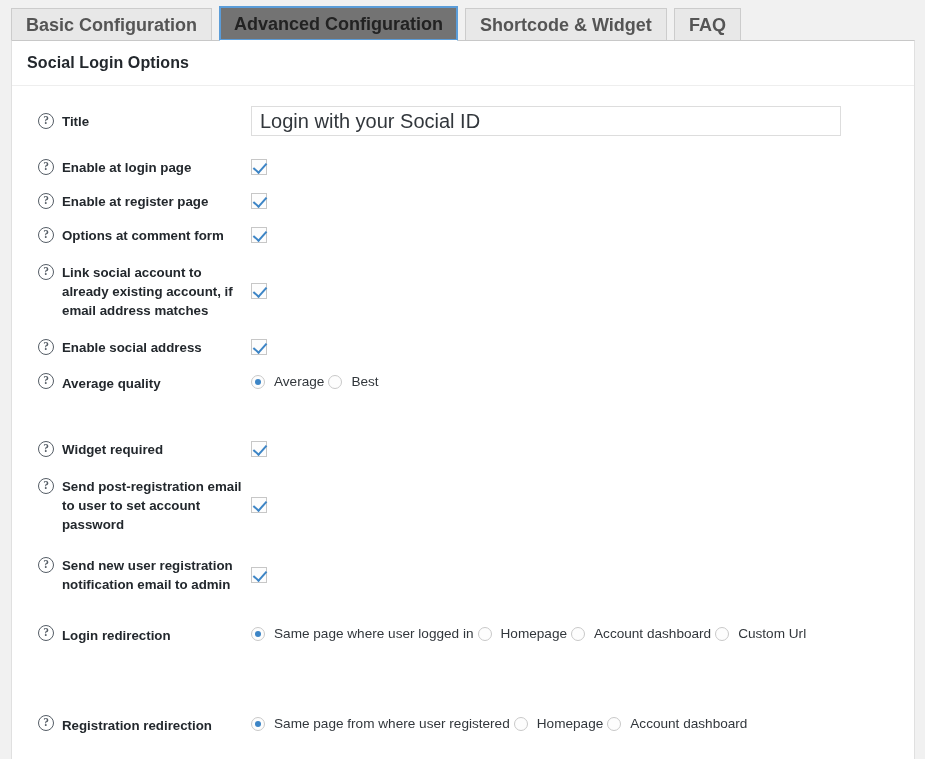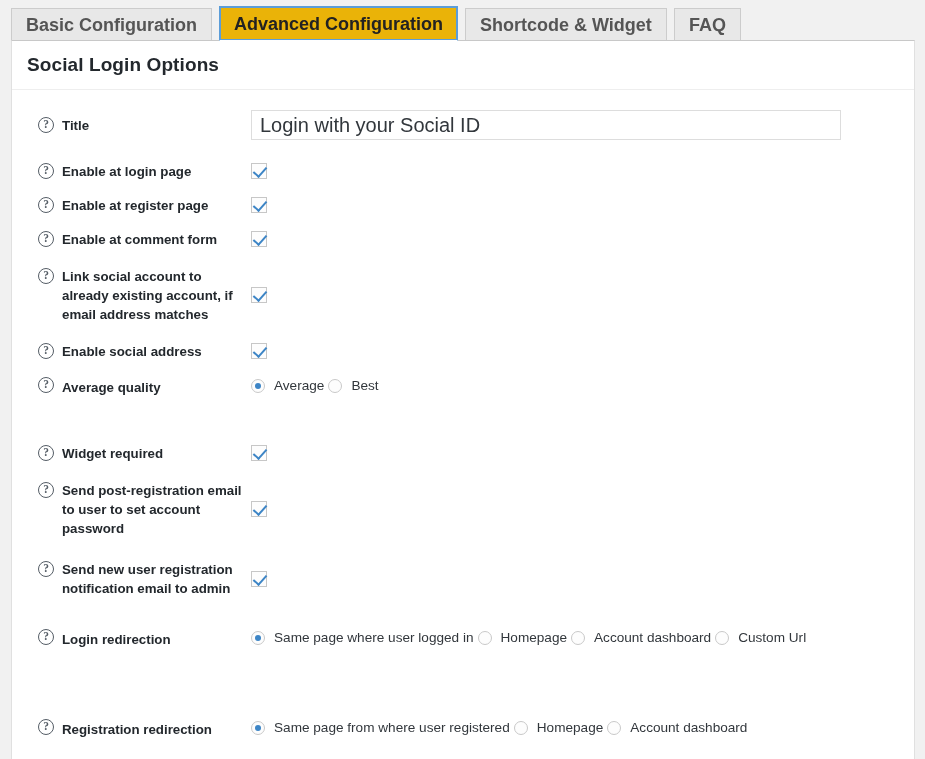--- a/index.html
+++ b/index.html
@@ -31,21 +31,21 @@
     border: 1px solid #ccc;
     border-bottom: none;
     font-size: 18px;
     font-weight: bold;
     color: #555;
     line-height: 1;
     white-space: nowrap;
     cursor: pointer;
   }
   .tab.active {
-    background: #eab308;
+    background: #737373;
     border: 1px solid #5b9dd9;
     border-bottom: 1px solid #ffffff;
     color: #222;
     box-shadow: 0 0 0 1px #5b9dd9 inset;
     height: 35px;
     margin-bottom: -1px;
     position: relative;
     z-index: 3;
   }
 
@@ -55,21 +55,21 @@
     margin-left: 11px;
     width: 904px;
     background: #ffffff;
     border: 1px solid #e0e0e0;
     border-top: 1px solid #c8c8c8;
     min-height: 719px;
   }
   .panel-header {
     padding: 13px 0 13px 15px;
     border-bottom: 1px solid #eeeeee;
-    font-size: 19px;
+    font-size: 16px;
     font-weight: bold;
     color: #23282d;
     letter-spacing: .1px;
   }
   .panel-body {
     padding: 14px 0 20px 0;
   }
 
   
   .row {
@@ -238,21 +238,21 @@
         <span>Enable at register page</span>
       </div>
       <div class="field-cell">
         <div class="checkbox checked"></div>
       </div>
     </div>
 
     <div class="row">
       <div class="label-cell">
         <span class="help-icon">?</span>
-        <span>Enable at comment form</span>
+        <span>Options at comment form</span>
       </div>
       <div class="field-cell">
         <div class="checkbox checked"></div>
       </div>
     </div>
 
     <div class="spacer-8"></div>
 
     <div class="row" style="min-height:62px;">
       <div class="label-cell">

